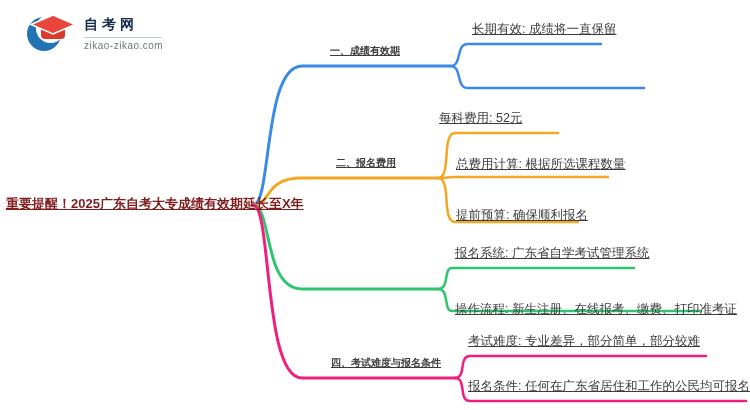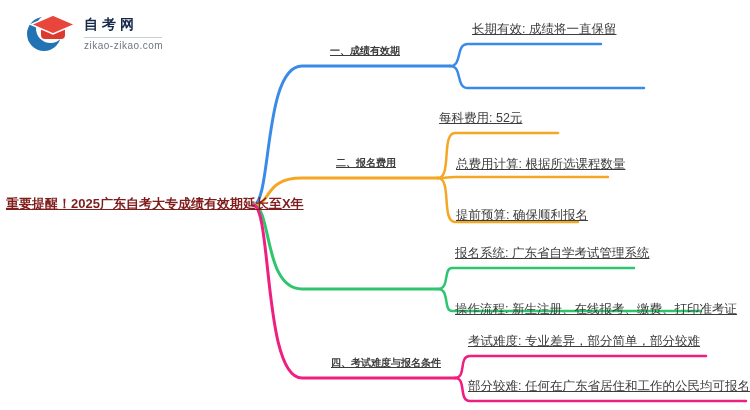--- a/index.html
+++ b/index.html
@@ -96,15 +96,15 @@
   <div class="t blabel b2-label">二、报名费用</div>
   <div class="t bsub b2-s0">每科费用: 52元</div>
   <div class="t bsub b2-s1">总费用计算: 根据所选课程数量</div>
   <div class="t bsub b2-s2">提前预算: 确保顺利报名</div>
 
   <div class="t bsub b3-s0">报名系统: 广东省自学考试管理系统</div>
   <div class="t bsub b3-s1">操作流程: 新生注册、在线报考、缴费、打印准考证</div>
 
   <div class="t blabel b4-label">四、考试难度与报名条件</div>
   <div class="t bsub b4-s0">考试难度: 专业差异，部分简单，部分较难</div>
-  <div class="t bsub b4-s1">部分较难: 任何在广东省居住和工作的公民均可报名</div>
+  <div class="t bsub b4-s1">报名条件: 任何在广东省居住和工作的公民均可报名</div>
 
 </div>
 
 </body></html>

